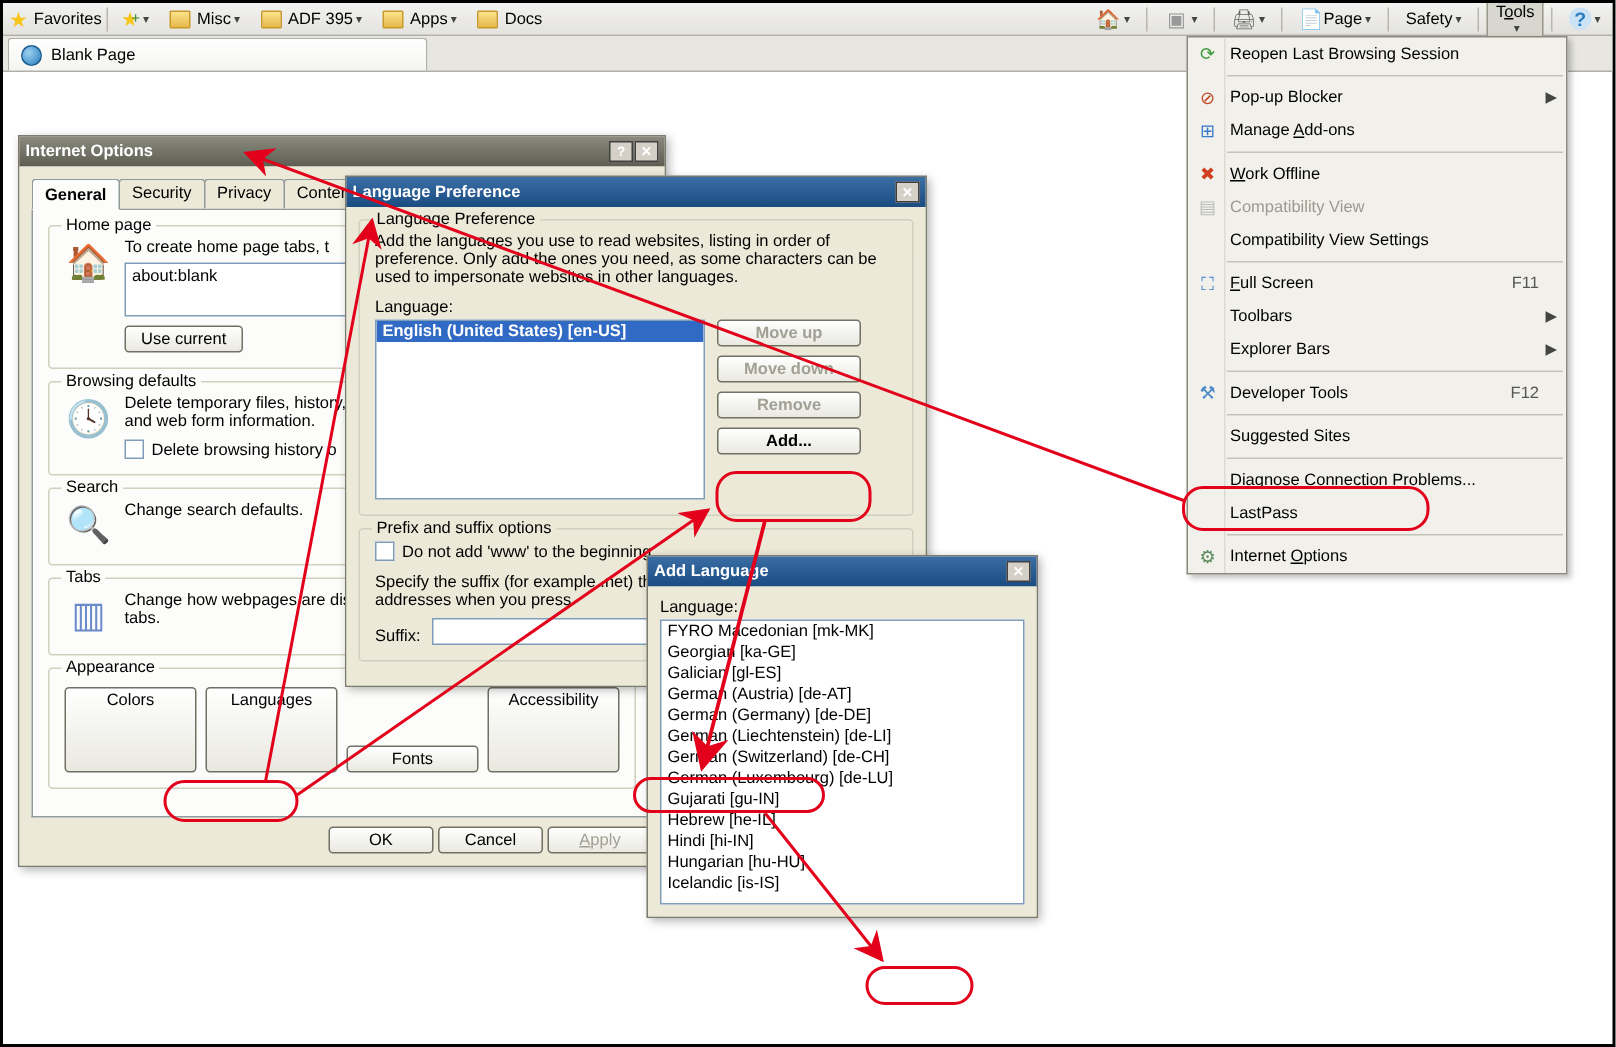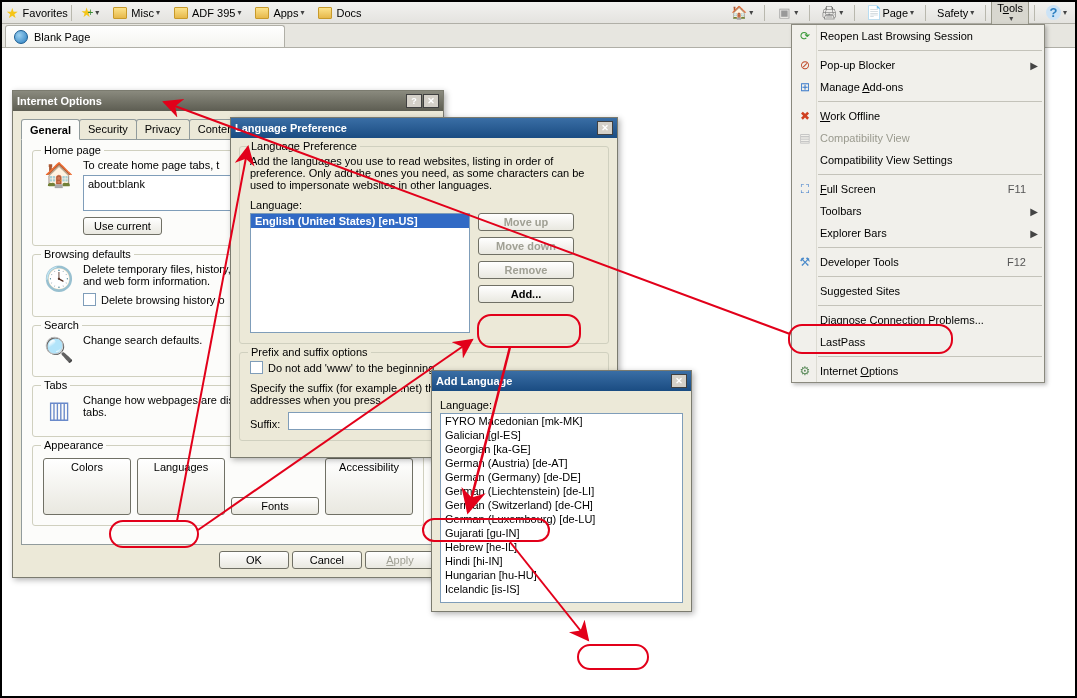--- a/index.html
+++ b/index.html
@@ -335,22 +335,22 @@
   <div class="dlg-title active">
     <span>Add Language</span>
     <div class="title-btns">
         <div class="tbtn">✕</div>
       </div>
   </div>
   <div class="dlg-body">
     <div style="margin-bottom:2px;">Language:</div>
     <div class="listbox" id="addlang-list" style="height:190px;">
         <div class="li-item">FYRO Macedonian [mk-MK]</div>
+        <div class="li-item">Georgian [ka-GE]</div>
         <div class="li-item">Galician [gl-ES]</div>
-        <div class="li-item">Georgian [ka-GE]</div>
         <div class="li-item">German (Austria) [de-AT]</div>
         <div class="li-item">German (Germany) [de-DE]</div>
         <div class="li-item">German (Liechtenstein) [de-LI]</div>
         <div class="li-item">German (Switzerland) [de-CH]</div>
         <div class="li-item">German (Luxembourg) [de-LU]</div>
         <div class="li-item">Gujarati [gu-IN]</div>
         <div class="li-item">Hebrew [he-IL]</div>
         <div class="li-item">Hindi [hi-IN]</div>
         <div class="li-item">Hungarian [hu-HU]</div>
         <div class="li-item">Icelandic [is-IS]</div>

